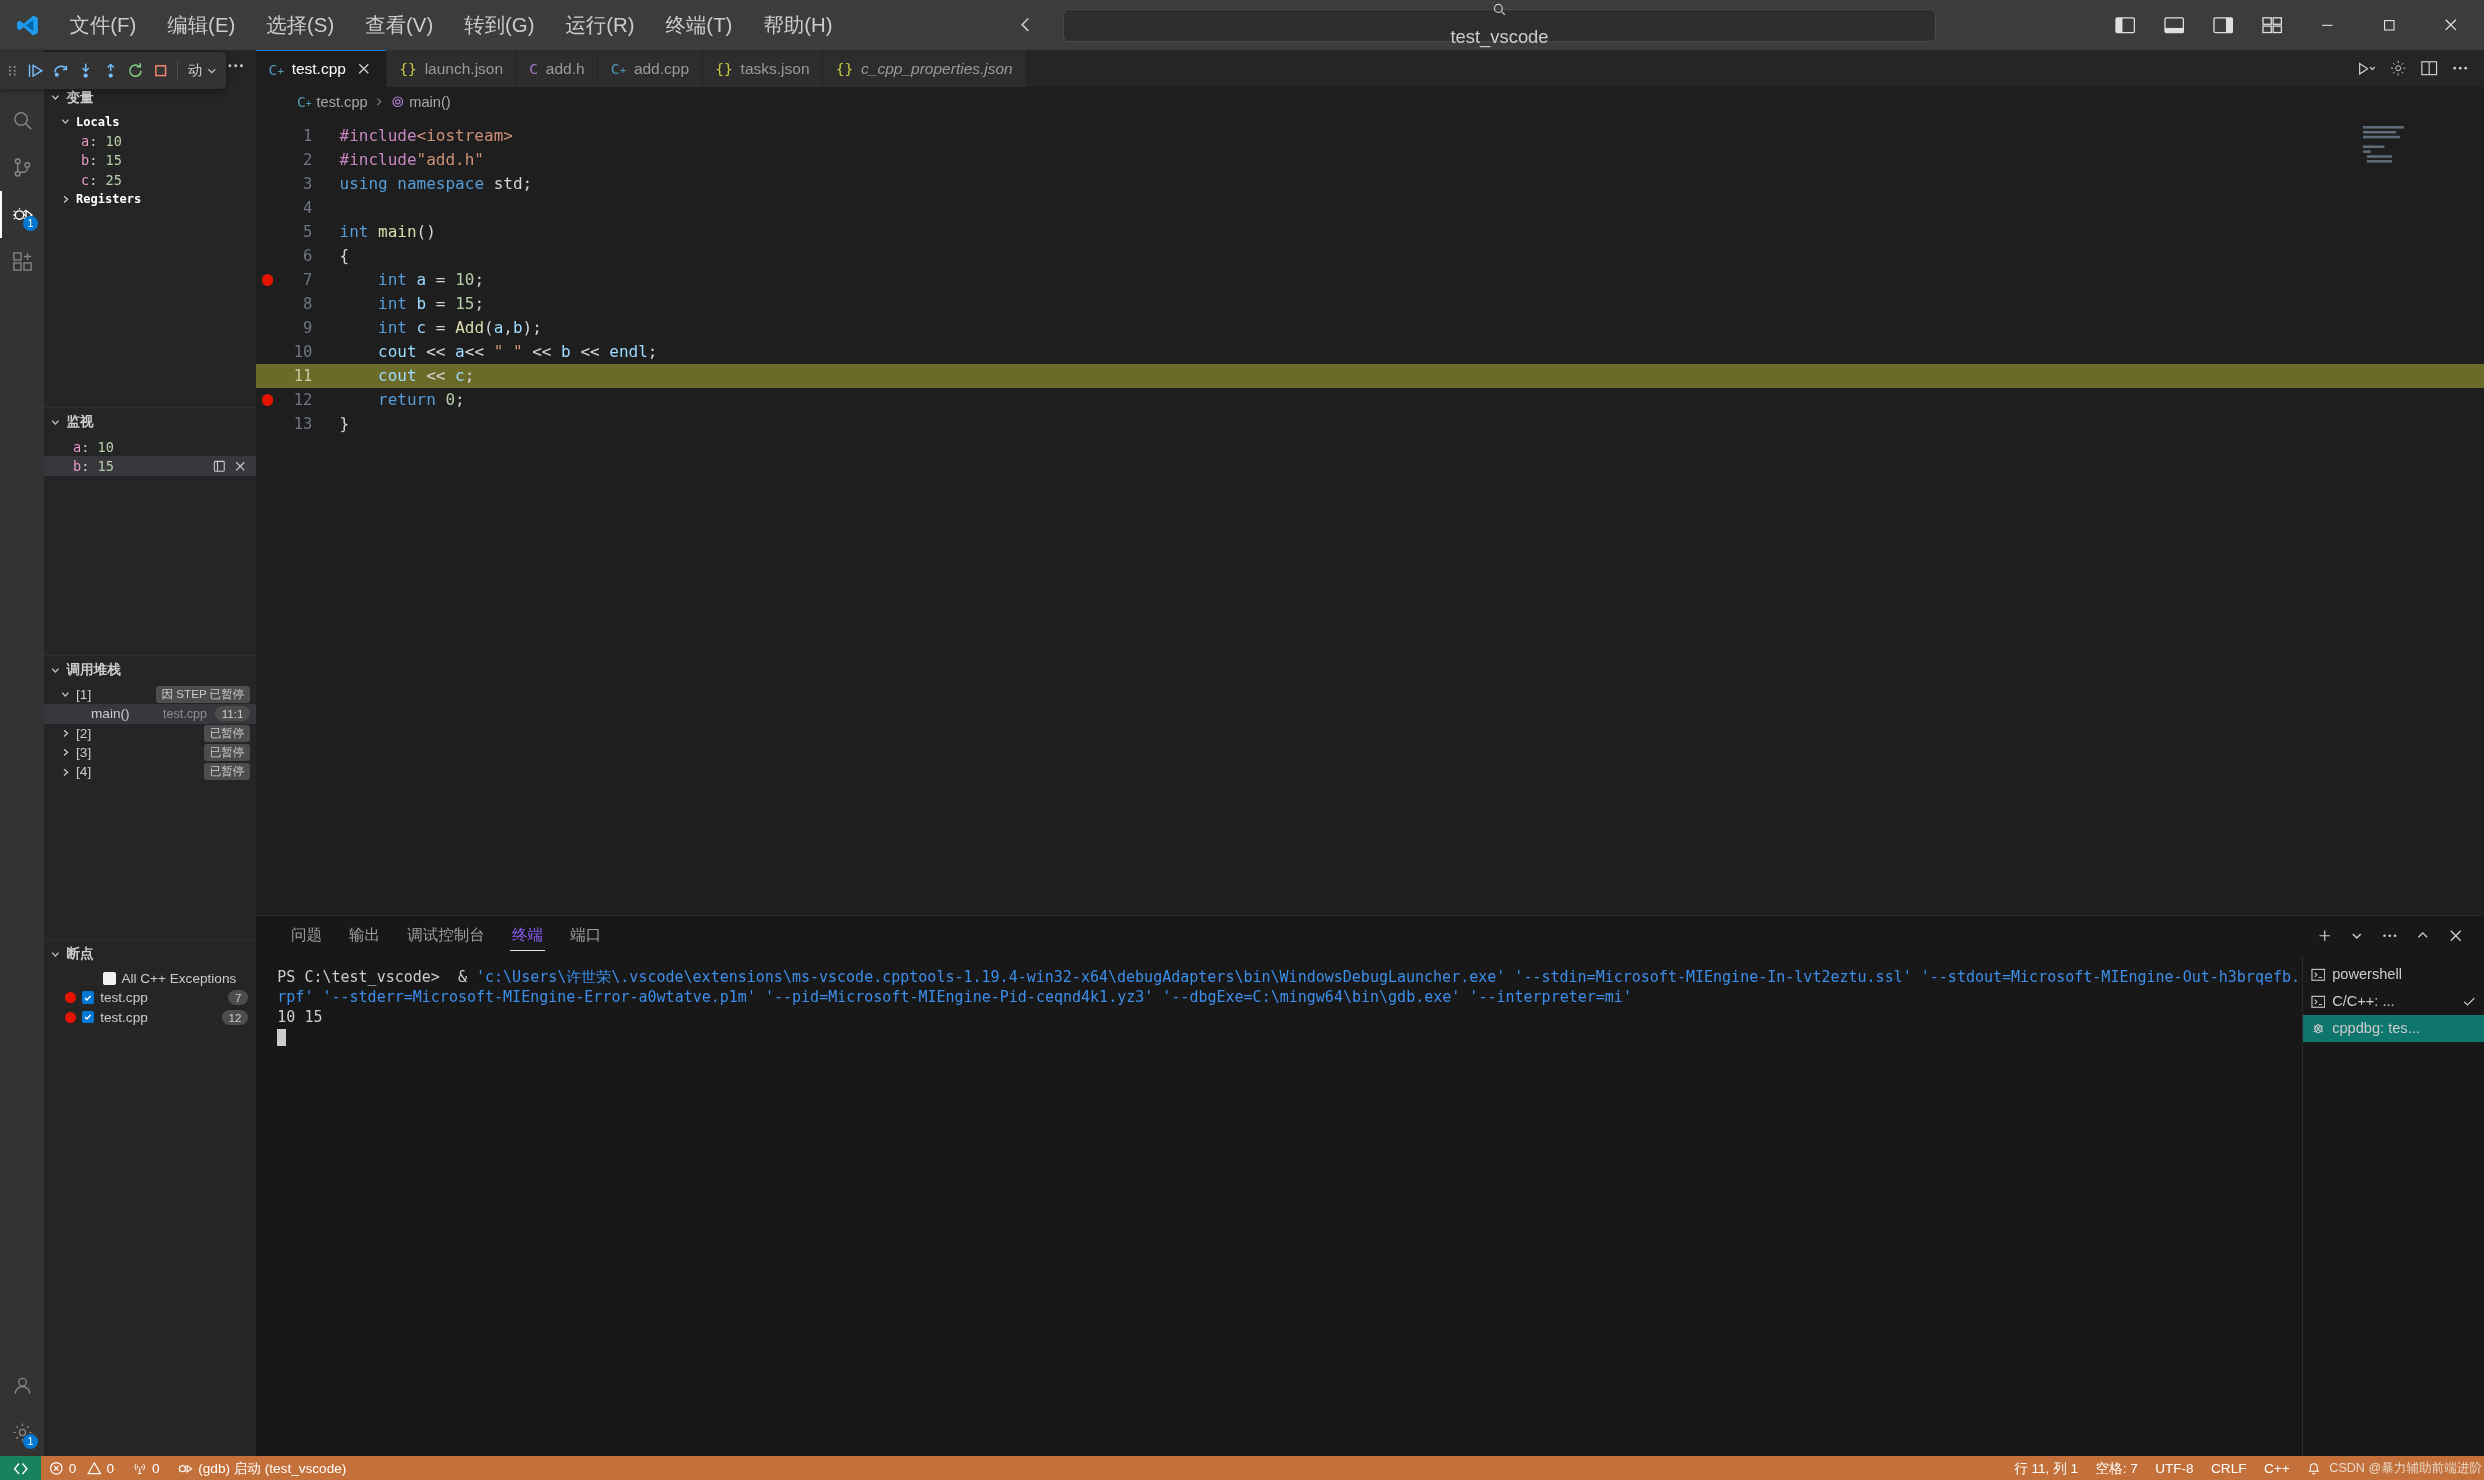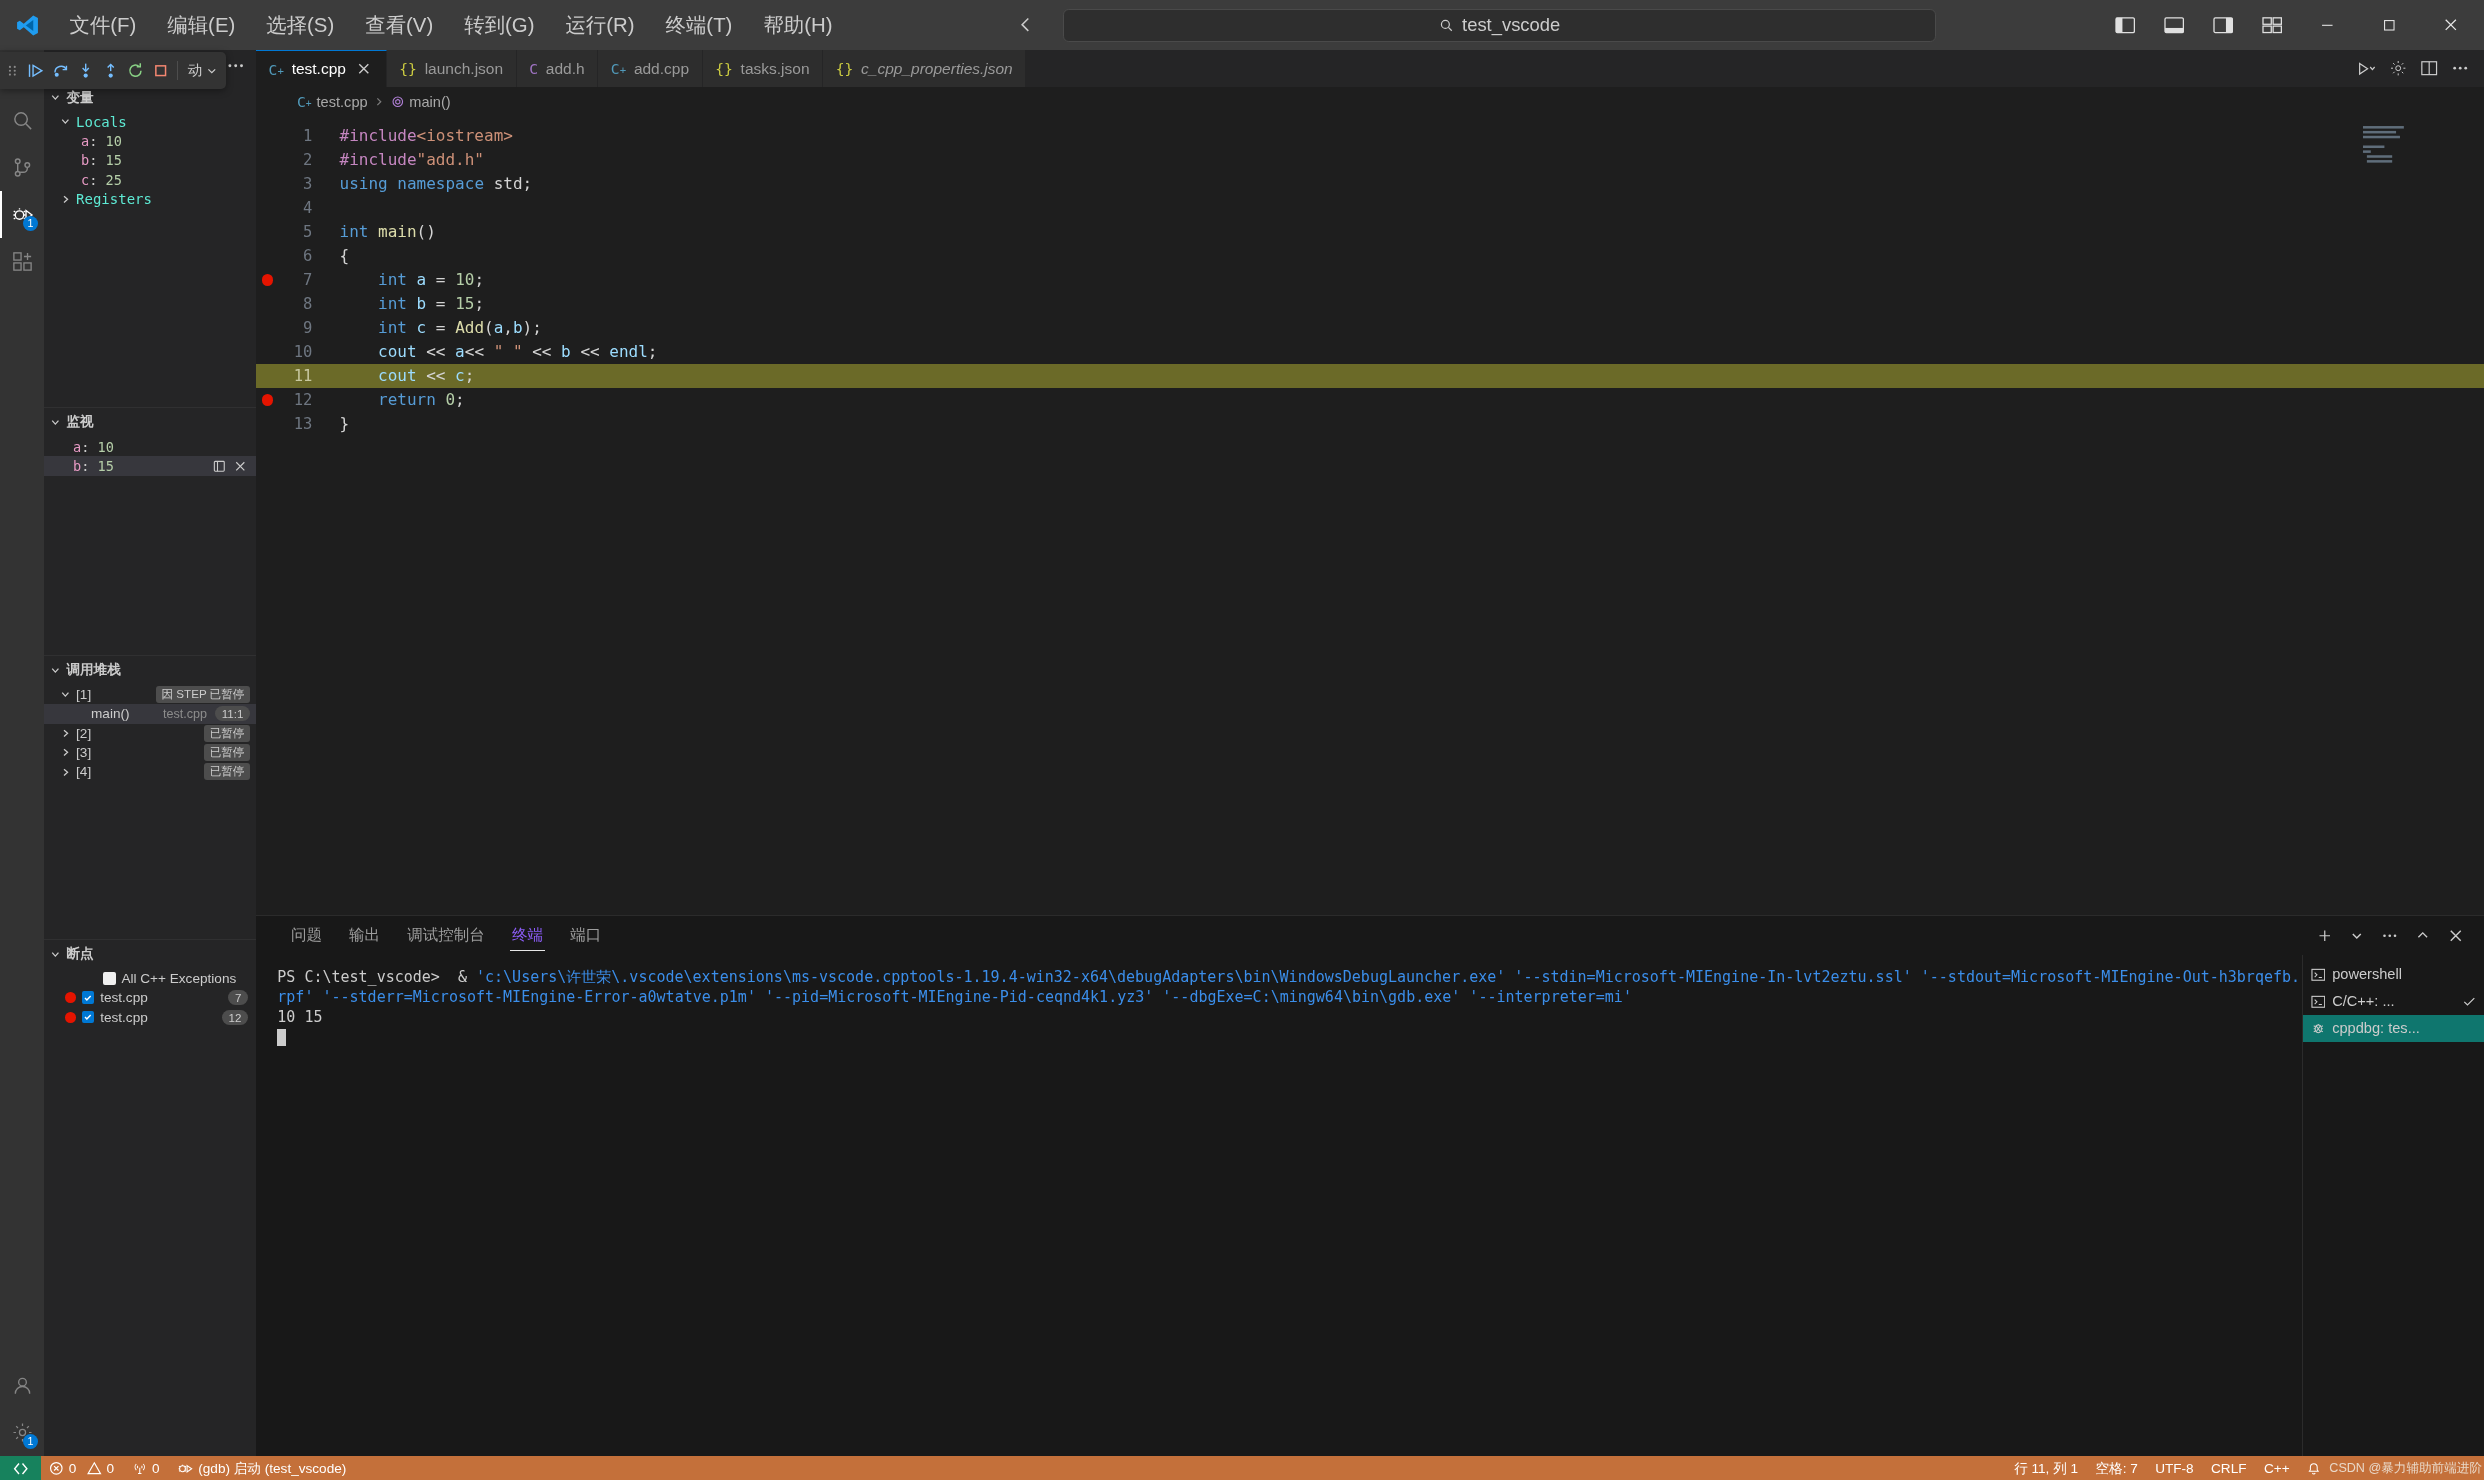--- a/index.html
+++ b/index.html
@@ -20,21 +20,21 @@
   .vscode-logo { width: 54px; display:flex; align-items:center; justify-content:center; }
   .menu { display: flex; align-items: center; height: 100%; }
   .menu-item {
     padding: 0 15.5px; height: 100%; display: flex; align-items: center;
     color: #cccccc; font-size: 20.4px; white-space: nowrap;
   }
   .tb-center { flex: 1; display: flex; justify-content: center; align-items: center; }
   .cmdcenter {
     width: 873px; height: 33px; background: #2e2e2e; border: 1px solid #4a4a4a;
     border-radius: 5.8px; display: flex; align-items: center; justify-content: center;
-    gap: 8.7px; color: #cccccc; font-size: 18.4px;
+    gap: 8.7px; color: #cccccc; font-size: 18.4px; flex-direction: column;
   }
   .tb-right { display: flex; align-items: center; gap: 3.9px; padding-right: 3.9px; }
   .tb-icon { width: 45px; height: 43px; display: flex; align-items: center; justify-content: center; }
   .winbtn { width: 58px; height: 50px; display: flex; align-items: center; justify-content: center; color: #e8e8e8; }
 
   
   .body-row { flex: 1; display: flex; min-height: 0; }
 
   
   .activitybar {
@@ -70,21 +70,21 @@
   .chev { width: 13.6px; display:flex; align-items:center; justify-content:center; color:#cccccc; }
   .pane-body { overflow: hidden; }
   .var-row {
     height: 19.4px; display: flex; align-items: center; font-size: 13.6px;
     font-family: "DejaVu Sans Mono", monospace; white-space: nowrap;
   }
   .var-row.sel { background: #37373d; }
   .var-name { color: #e79ac4; }
   .var-sep { color: #cccccc; }
   .var-val { color: #b5cea8; }
-  .tree-label { color: #5eead4; font-size: 14px; font-weight: normal; }
+  .tree-label { color: #ffffff; font-size: 12px; font-weight: bold; }
   .row-actions { margin-left:auto; display:flex; gap:7.8px; padding-right:9.7px; color:#cccccc; }
 
   .stack-row {
     height: 19.4px; display: flex; align-items: center; font-size: 13.6px;
     padding-right: 5.8px; color: #cccccc; white-space: nowrap;
   }
   .stack-row.sel { background: #37373d; }
   .stack-badge {
     background: #4d4d4d; color: #cccccc; font-size: 11.6px; border-radius: 2.9px;
     padding: 1px 5.8px; margin-left: auto;

